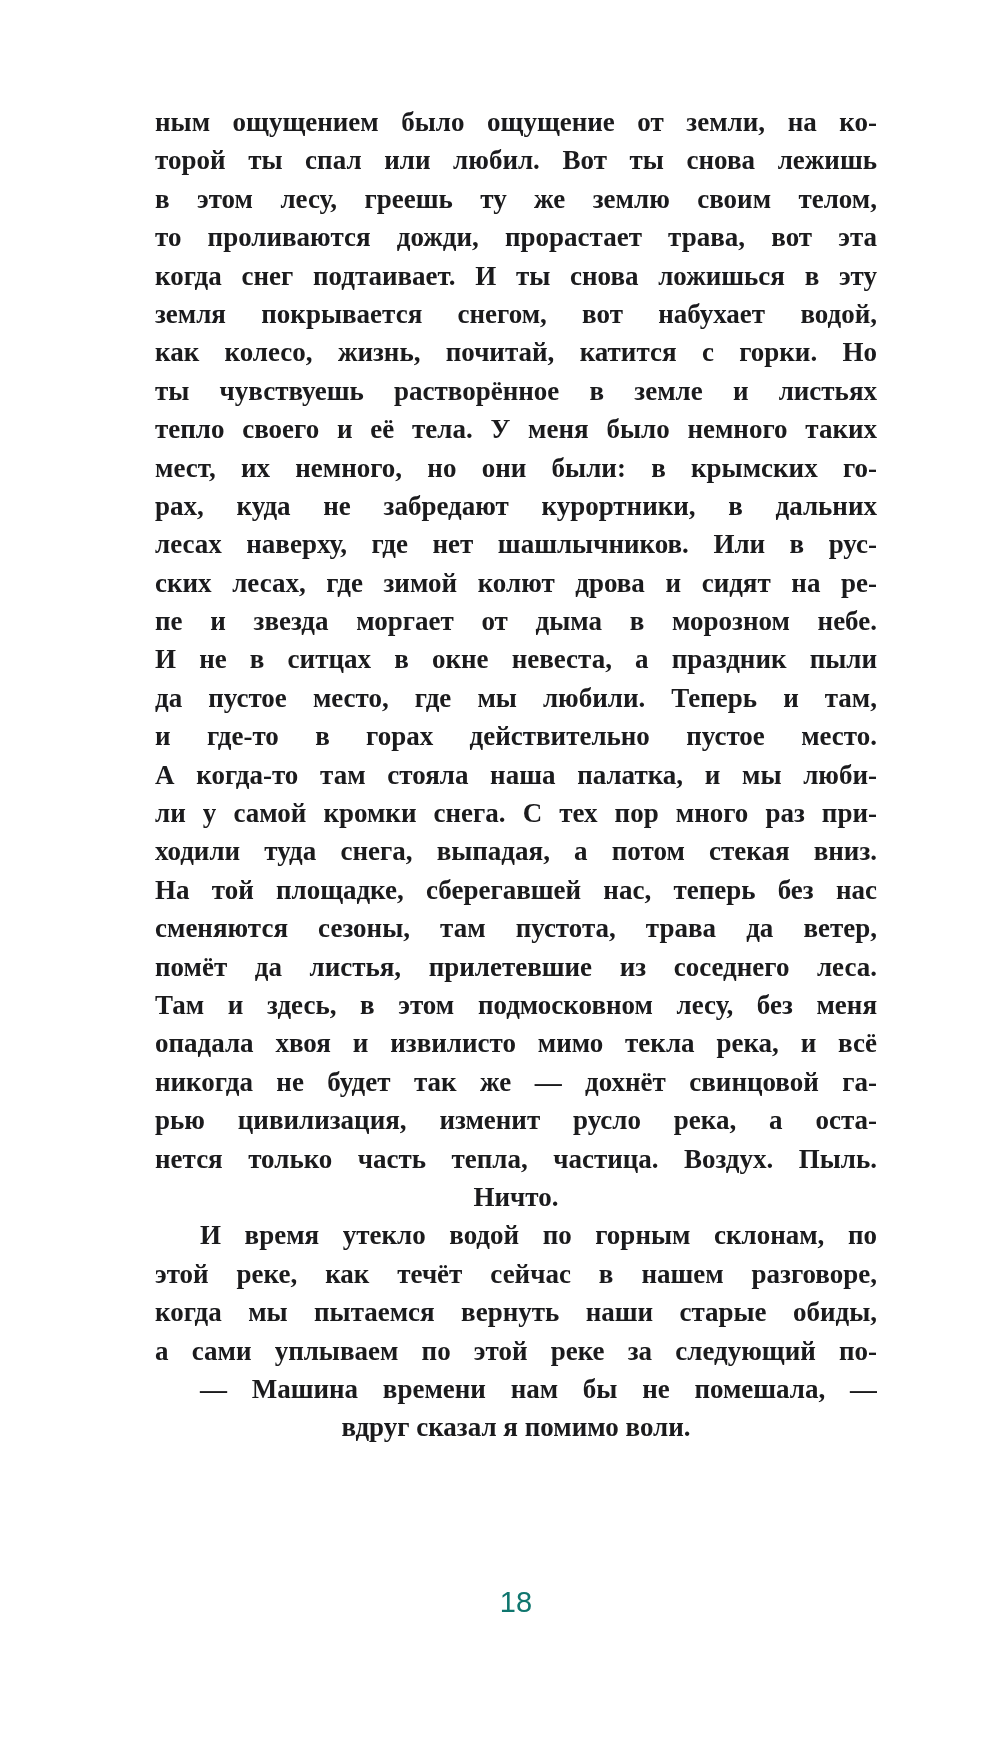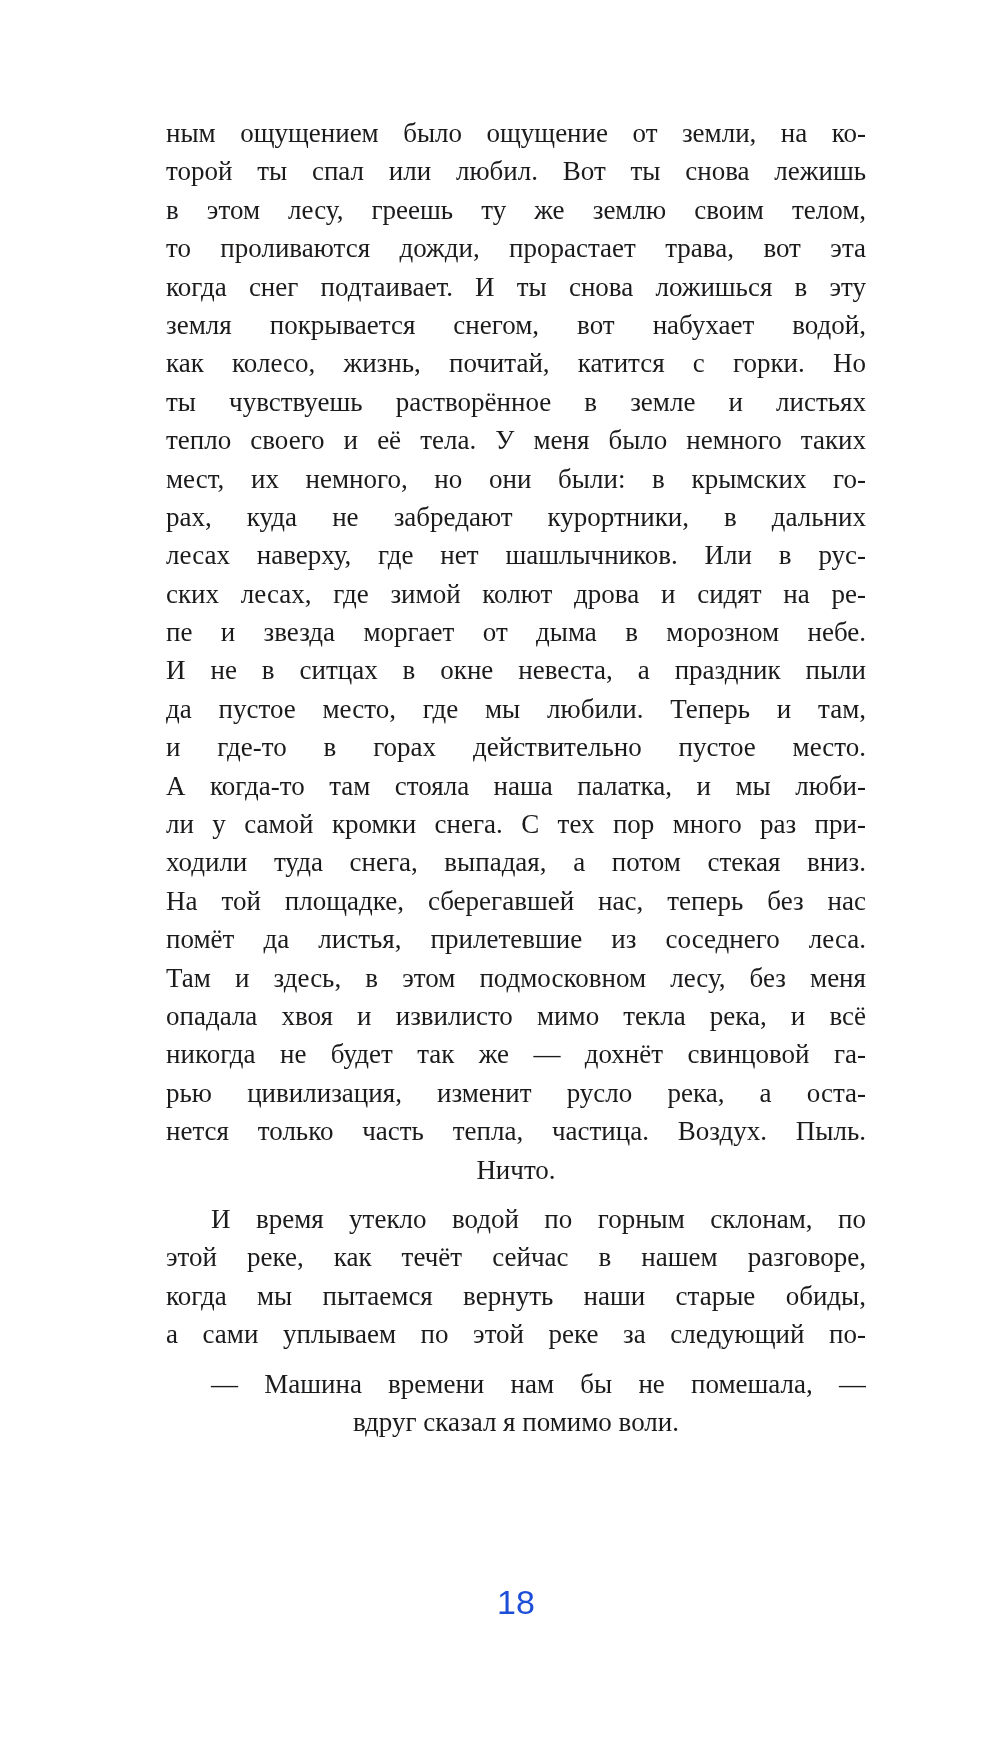--- a/index.html
+++ b/index.html
@@ -18,22 +18,23 @@
   .text-block {
     position: absolute;
     left: 155px;
     top: 103px;
     width: 722px;
     color: #1b1b1d;
     font-size: 27px;
     line-height: 38.4px;
   }
   .para {
-    margin: 11px;
+    margin: 0;
     padding: 0;
+    font-weight: bold;
   }
   .line {
     height: 38.4px;
     line-height: 38.4px;
     overflow: hidden;
     text-align: center;
     white-space: normal;
   }
   
   .line.j {
@@ -48,23 +49,23 @@
   .line.first {
     text-indent: 45px;
   }
   .folio {
     position: absolute;
     left: 155px;
     top: 1586px;
     width: 722px;
     text-align: center;
     font-family: "Liberation Sans", "DejaVu Sans", sans-serif;
-    font-size: 34px;
+    font-size: 29px;
     line-height: 32px;
-    color: #1d4ed8;
+    color: #0f766e;
   }
 </style>
 </head>
 <body>
 
 <div class="page">
   <div class="text-block">
 
     <div class="para">
       <div class="line j">ным ощущением было ощущение от земли, на ко-</div>
@@ -81,20 +82,21 @@
       <div class="line j">лесах наверху, где нет шашлычников. Или в рус-</div>
       <div class="line j">ских лесах, где зимой колют дрова и сидят на ре-</div>
       <div class="line j">пе и звезда моргает от дыма в морозном небе.</div>
       <div class="line j">И не в ситцах в окне невеста, а праздник пыли</div>
       <div class="line j">да пустое место, где мы любили. Теперь и там,</div>
       <div class="line j">и где-то в горах действительно пустое место.</div>
       <div class="line j">А когда-то там стояла наша палатка, и мы люби-</div>
       <div class="line j">ли у самой кромки снега. С тех пор много раз при-</div>
       <div class="line j">ходили туда снега, выпадая, а потом стекая вниз.</div>
       <div class="line j">На той площадке, сберегавшей нас, теперь без нас</div>
+      <div class="line j">сменяются сезоны, там пустота, трава да ветер,</div>
       <div class="line j">помёт да листья, прилетевшие из соседнего леса.</div>
       <div class="line j">Там и здесь, в этом подмосковном лесу, без меня</div>
       <div class="line j">опадала хвоя и извилисто мимо текла река, и всё</div>
       <div class="line j">никогда не будет так же — дохнёт свинцовой га-</div>
       <div class="line j">рью цивилизация, изменит русло река, а оста-</div>
       <div class="line j">нется только часть тепла, частица. Воздух. Пыль.</div>
       <div class="line">Ничто.</div>
     </div>
 
     <div class="para">

